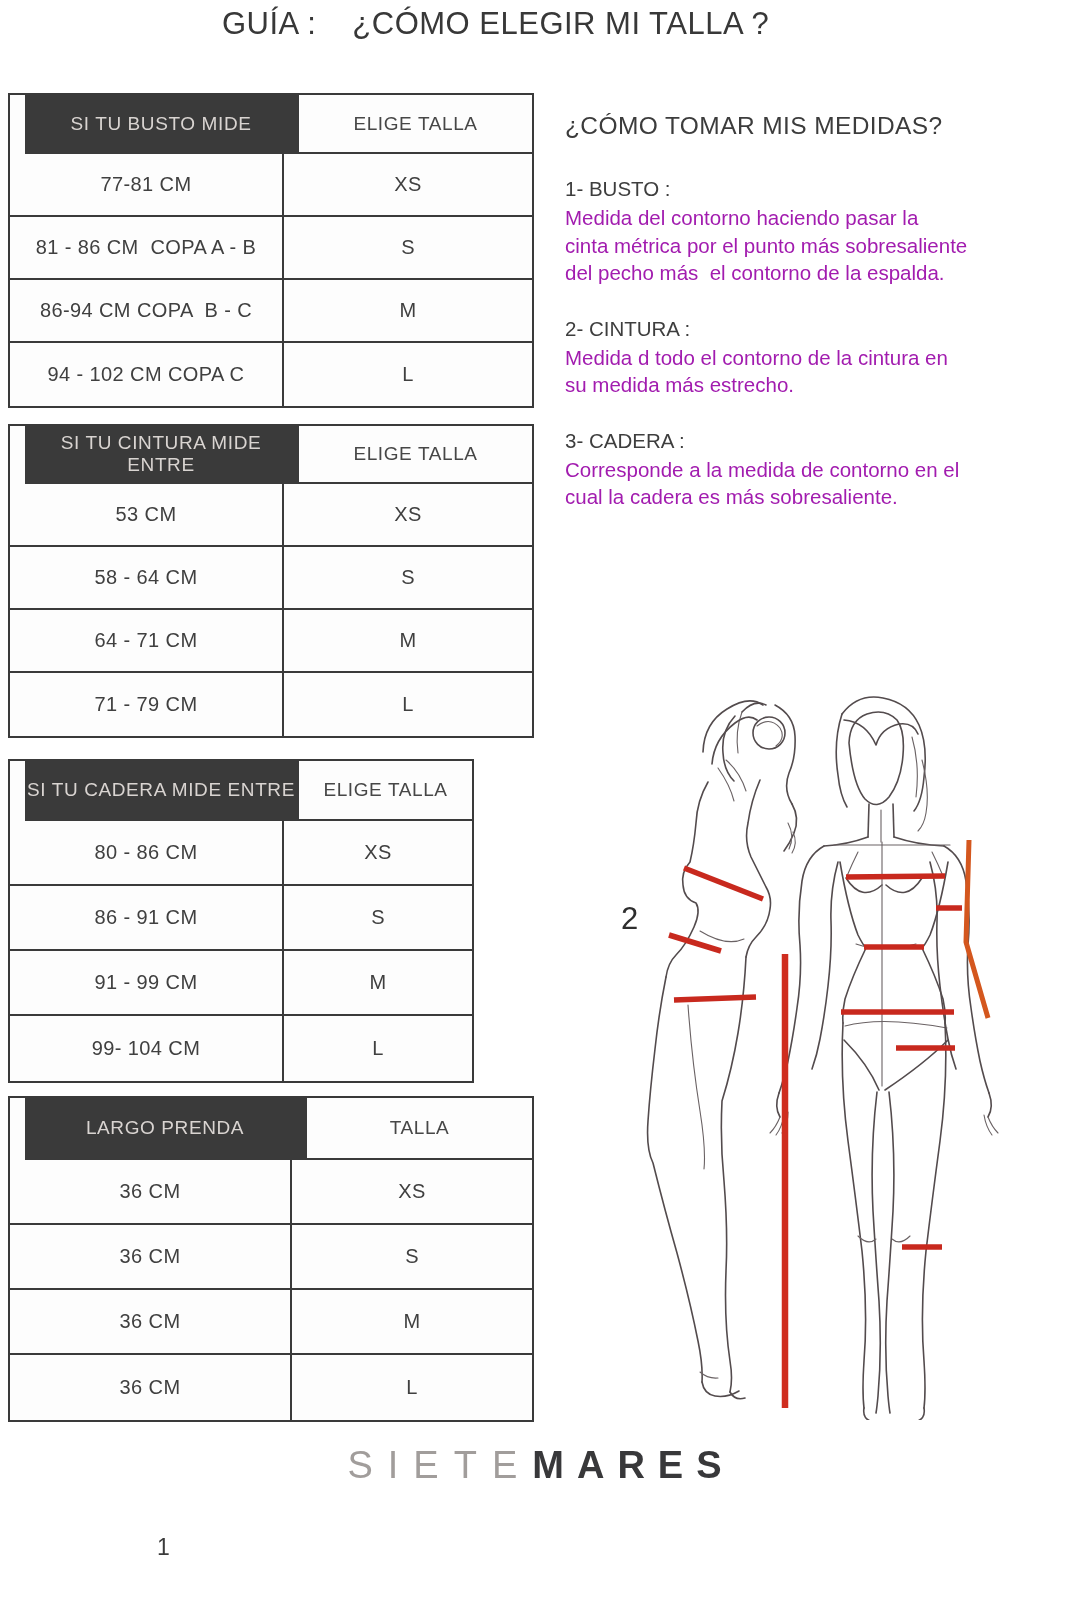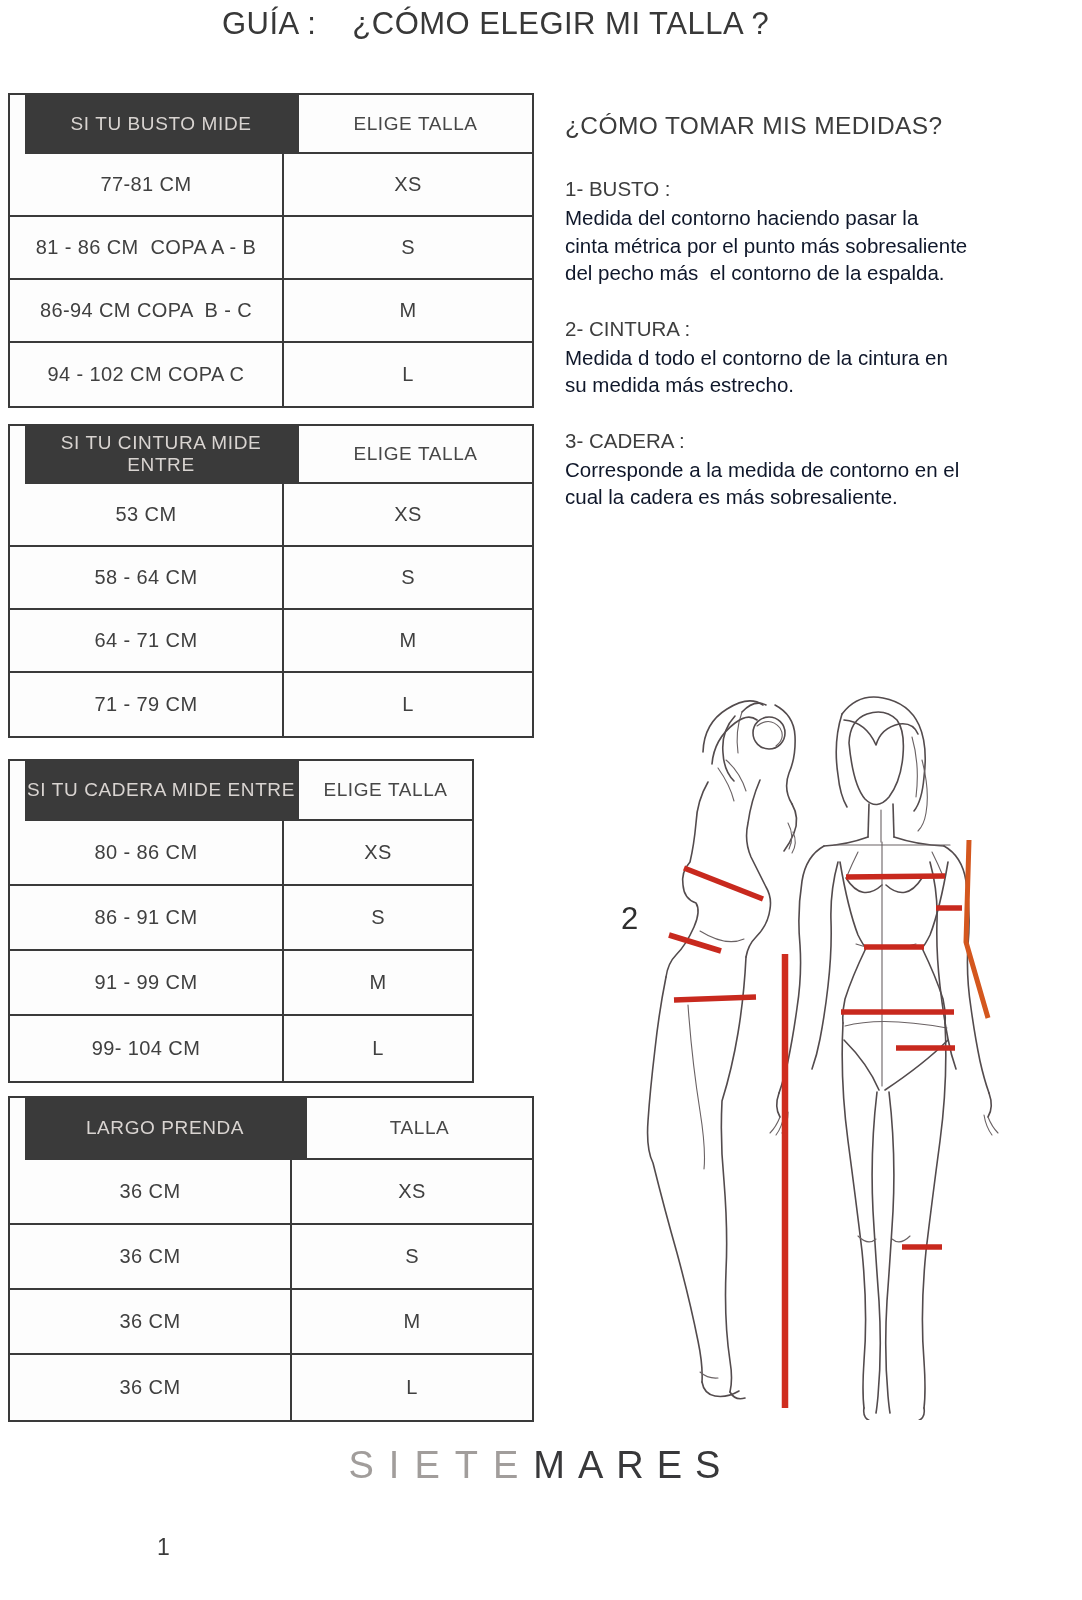--- a/index.html
+++ b/index.html
@@ -30,33 +30,33 @@
   .tr.head .c1 { background:#3a3a3a; color:#d9d4d1; }
   .tr.head .c2 { color:#474747; }
   
   .instructions { position:absolute; left:565px; top:112px; width:482px; }
   .instructions .heading {
     font-size:24.5px; font-weight:400; color:#3c3c3c; letter-spacing:0.4px; margin:0;
   }
   .section { margin-top:30px; }
   .section:first-of-type { margin-top:37px; }
   .section .label { font-size:20.5px; color:#3e3e3e; margin-bottom:3px; }
-  .section .line { font-size:20.5px; line-height:27.5px; color:#0f172a; white-space:pre-wrap; }
+  .section .line { font-size:20.5px; line-height:27.5px; color:#a21caf; white-space:pre-wrap; }
   
   .figure-svg { position:absolute; left:600px; top:690px; }
   .sketch { stroke:#534b4d; stroke-width:1.6; fill:none; stroke-linecap:round; stroke-linejoin:round; }
   .sketch-thin { stroke:#6a6264; stroke-width:1.1; fill:none; stroke-linecap:round; }
   .mline { stroke:#c8291e; stroke-width:5.5; fill:none; }
   .mline-v { stroke:#cf2d1f; stroke-width:6.5; fill:none; }
   .mline-o { stroke:#d4571e; stroke-width:5; fill:none; stroke-linejoin:round; }
   .fig-label-2 { position:absolute; left:621px; top:901px; font-size:31px; color:#2e2e2e; }
   
   .brand { position:absolute; top:1444px; left:0; width:100%; text-align:center; font-size:38px; white-space:nowrap; }
   .brand .light { color:#a19d9b; font-weight:300; letter-spacing:15px; }
-  .brand .dark  { color:#38383a; font-weight:400; letter-spacing:13px; }
+  .brand .dark  { color:#38383a; font-weight:700; letter-spacing:13px; }
   .page-num { position:absolute; left:157px; top:1534px; font-size:23px; color:#3b3b3b; }
 </style>
 </head>
 <body>
 
 <div class="page">
 
   <div class="page-title">
     <span class="t1">GUÍA :</span><span class="t2">¿CÓMO ELEGIR MI TALLA ?</span>
   </div>

